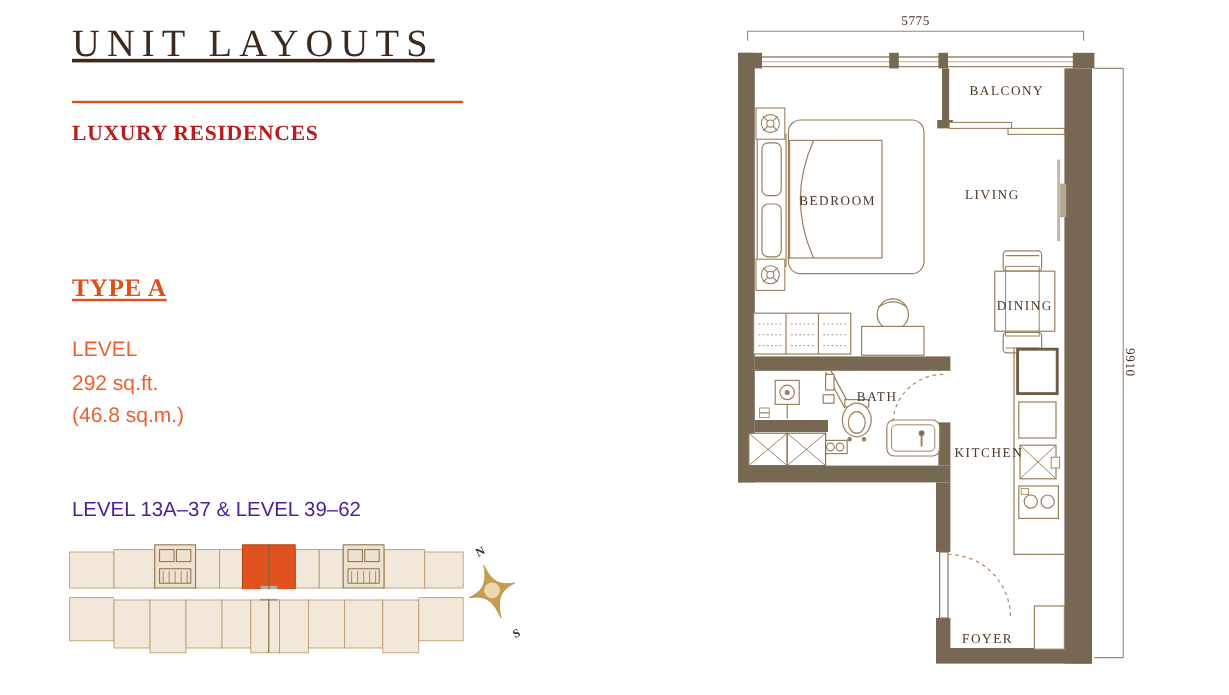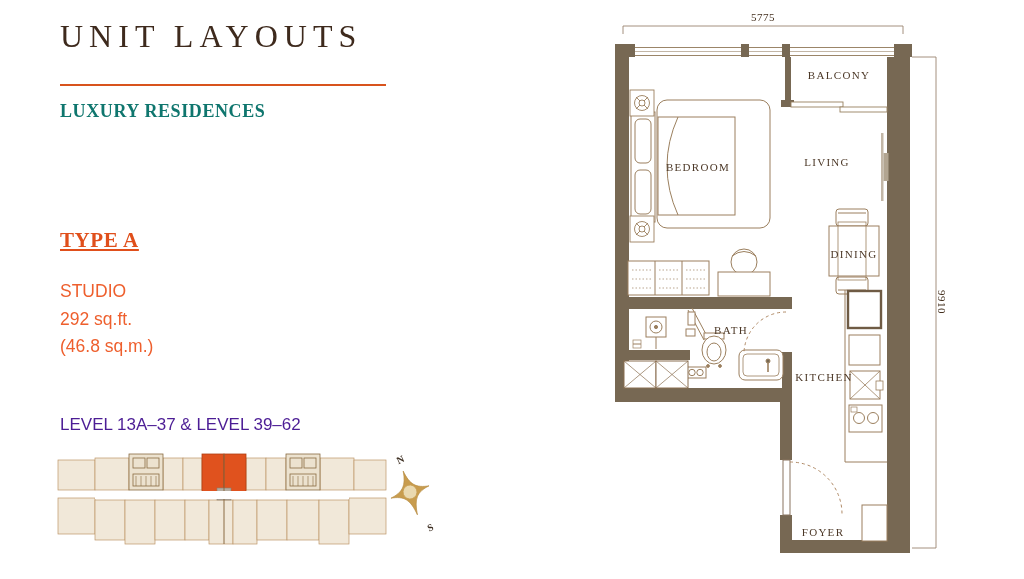--- a/index.html
+++ b/index.html
@@ -5,27 +5,27 @@
   html,body{margin:0;padding:0;}
   body{
     width:1024px;height:579px;position:relative;overflow:hidden;
     background:#ffffff;font-family:"Liberation Sans",sans-serif;
   }
   .abs{position:absolute;}
   
   .page-title{
     left:60px;top:18px;
     font-family:"Liberation Serif",serif;font-weight:400;
-    font-size:32px;letter-spacing:6px;color:#3e2a1d;white-space:nowrap;
+    font-size:32px;letter-spacing:6px;color:#3e2a1d;white-space:nowrap;text-decoration:underline;
   }
   .rule{left:60px;top:84px;width:326px;height:2px;background:#d8531d;}
   .page-subtitle{
     left:60px;top:101px;
     font-family:"Liberation Serif",serif;font-weight:700;
-    font-size:18px;letter-spacing:0.6px;color:#0f766e;white-space:nowrap;
+    font-size:18px;letter-spacing:0.6px;color:#b91c1c;white-space:nowrap;
   }
   .unit-type{
     left:60px;top:228px;
     font-family:"Liberation Serif",serif;font-weight:700;
     font-size:21px;letter-spacing:0.6px;color:#e04f1b;text-decoration:underline;
   }
   .unit-desc{
     left:60px;top:278px;
     font-size:17.5px;line-height:27.5px;color:#ee5f2d;
   }
@@ -50,21 +50,21 @@
 </style>
 </head>
 <body>
 
 <div>
   <div class="abs page-title">UNIT LAYOUTS</div>
   <div class="abs rule"></div>
   <div class="abs page-subtitle">LUXURY RESIDENCES</div>
   <div class="abs unit-type">TYPE A</div>
   <div class="abs unit-desc">
-    <div>STUDIO</div>
+    <div>LEVEL</div>
     <div>292 sq.ft.</div>
     <div>(46.8 sq.m.)</div>
   </div>
   <div class="abs unit-levels">LEVEL 13A–37 &amp; LEVEL 39–62</div>
 </div>
 
 <svg class="abs" style="left:57px;top:448px" width="330" height="100" viewBox="0 0 330 100">
   <g fill="#f1e8d9" stroke="#bd9668" stroke-width="0.7">
 
     <rect x="1" y="12" width="37" height="30"></rect>

